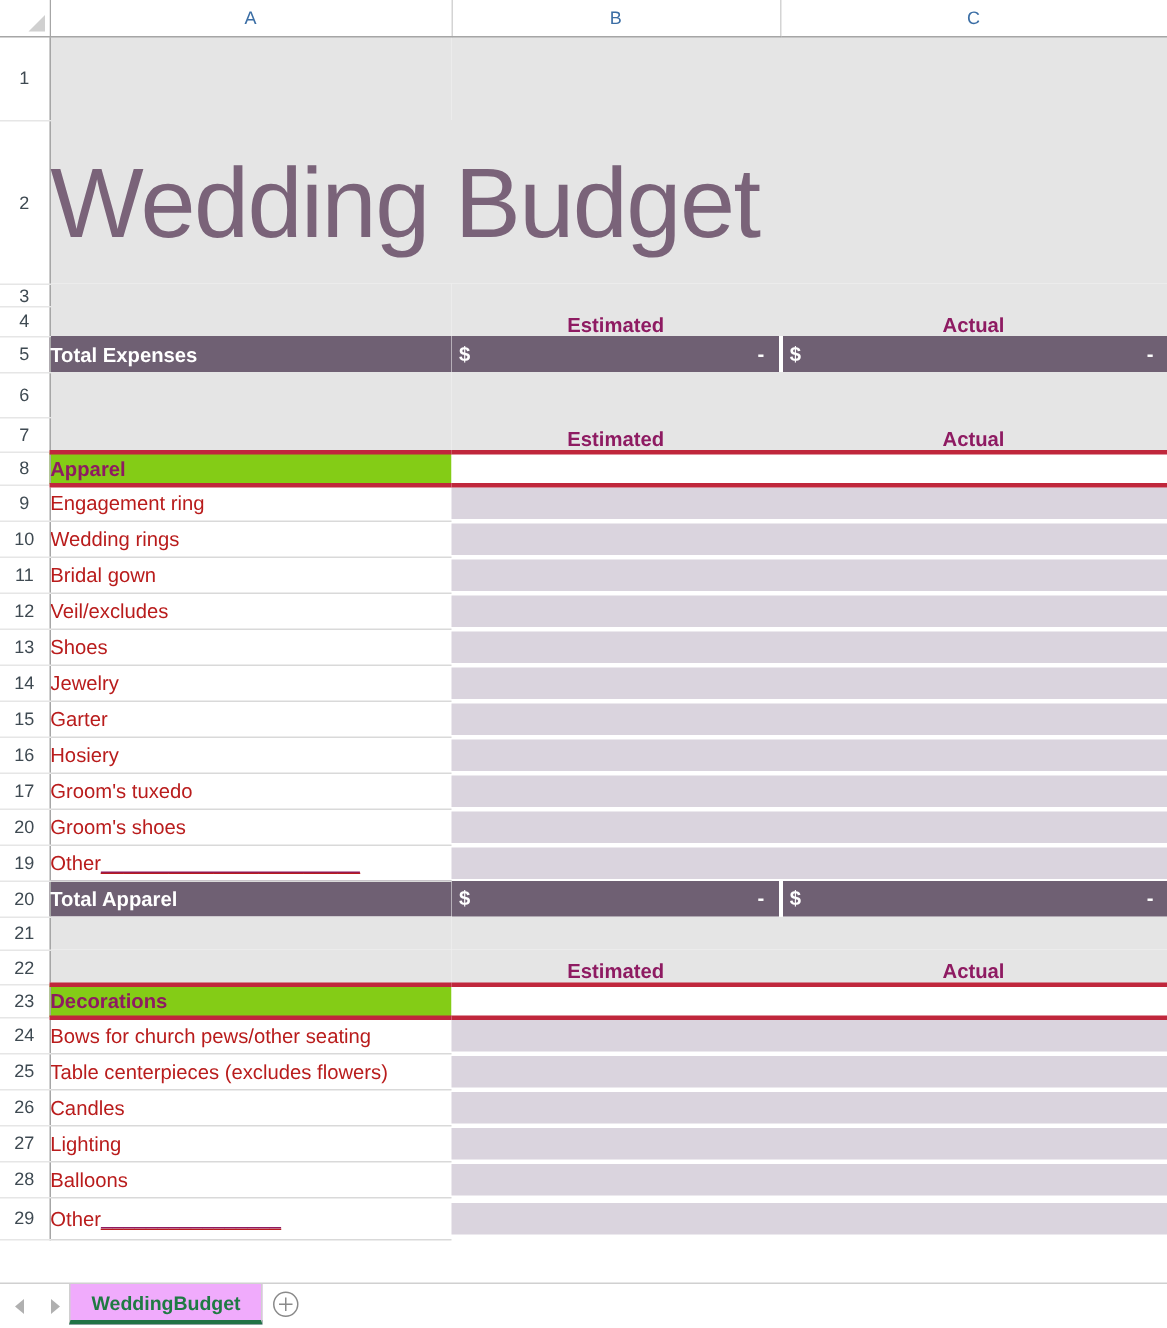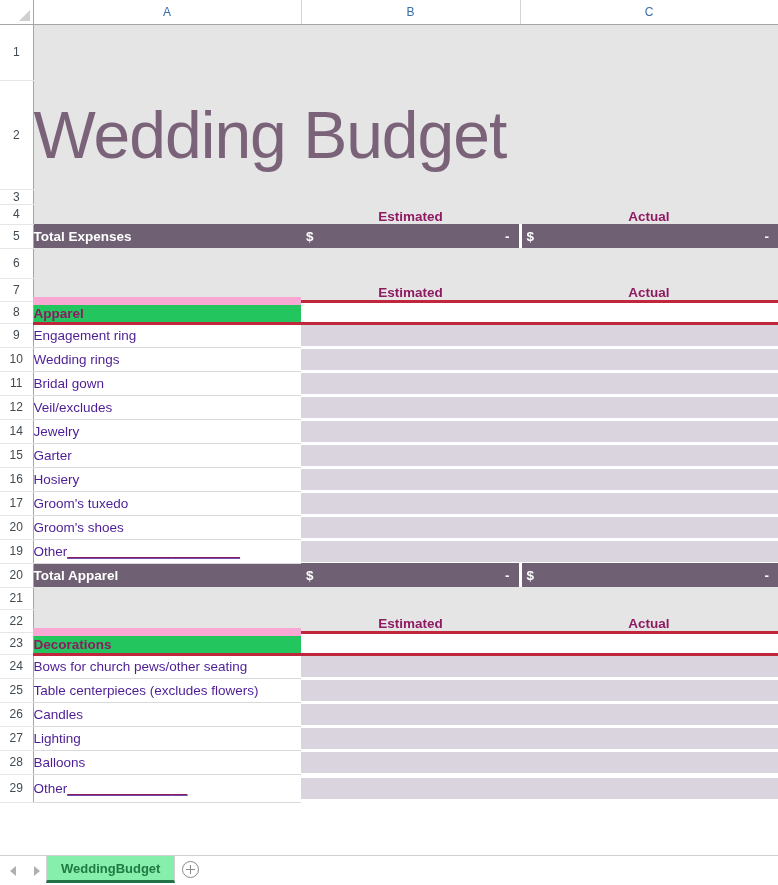--- a/index.html
+++ b/index.html
@@ -109,38 +109,38 @@
   
   .gap-l { border-left: 3px solid #ffffff; }
 
   
   .cat-label {
     color:#8E1B62;
     font-weight:bold;
     font-size:13.5px;
     padding-left:4px;
     vertical-align:middle;
-    background:#22c55e;
-    border-top: 8px solid #f9a8d4;
+    background:#84cc16;
+    border-top: 3px solid #f9a8d4;
     border-bottom: 3px solid #C0273C;
     white-space:nowrap;
   }
   .cat-blank {
     background:#ffffff;
     border-top: 3px solid #C0273C;
     border-bottom: 3px solid #C0273C;
   }
   
   .pre-cat { border-bottom: 3px solid #C0273C; }
 
   
   .item-a {
     background:#ffffff;
     border-bottom: 1px solid #d9d9d9;
-    color:#4c1d95;
+    color:#b91c1c;
     font-size:13.5px;
     padding-left:4px;
     vertical-align:middle;
     white-space:nowrap;
     overflow:hidden;
   }
   .item-v {
     vertical-align:middle;
     padding: 1px 2px 2px 2px;
     background:#ffffff;
@@ -169,21 +169,21 @@
   .arrow { width:0;height:0; }
   .arrow.left  { border-top:5px solid transparent; border-bottom:5px solid transparent; border-right:6px solid #b0b0b0; }
   .arrow.right { border-top:5px solid transparent; border-bottom:5px solid transparent; border-left:6px solid #b0b0b0; }
 
   .sheet-tab {
     height:27px;
     padding: 0 14px;
     display:flex; align-items:center;
     font-size:13px; font-weight:bold;
     color:#1f7a43;
-    background:#86efac;
+    background:#f0abfc;
     border-left:1px solid #d0d0d0;
     border-right:1px solid #d0d0d0;
     border-bottom: 3px solid #217346;
     margin-top:0;
   }
   .add-sheet {
     width:30px; height:27px; display:flex; align-items:center; justify-content:center;
   }
   .add-circle {
     width:17px; height:17px; border-radius:50%;
@@ -303,20 +303,30 @@
             <td class="rh">12</td>
             <td class="item-a aleft">Veil/excludes</td>
             <td class="item-v">
               <span class="fill"></span>
             </td>
             <td class="item-v">
               <span class="fill"></span>
             </td>
           </tr>
           <tr style="height:24px">
+            <td class="rh">13</td>
+            <td class="item-a aleft">Shoes</td>
+            <td class="item-v">
+              <span class="fill"></span>
+            </td>
+            <td class="item-v">
+              <span class="fill"></span>
+            </td>
+          </tr>
+          <tr style="height:24px">
             <td class="rh">14</td>
             <td class="item-a aleft">Jewelry</td>
             <td class="item-v">
               <span class="fill"></span>
             </td>
             <td class="item-v">
               <span class="fill"></span>
             </td>
           </tr>
           <tr style="height:24px">

